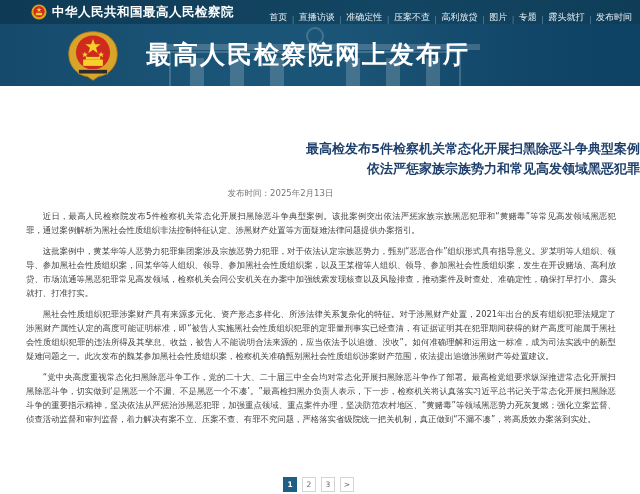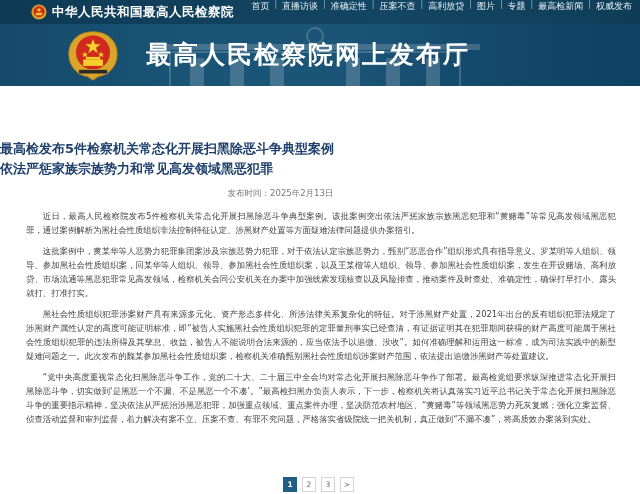--- a/index.html
+++ b/index.html
@@ -9,39 +9,39 @@
   .topbar {
     position: absolute; left: 0; top: 0; width: 640px; height: 24px;
     background: linear-gradient(90deg, #0f3a55 0%, #134663 60%, #0f3d58 100%);
     display: flex; align-items: center; padding-left: 27px;
   }
   .top-emblem { width: 16px; height: 16px; margin-left: 4px; }
   .top-title {
     font-family: "DejaVu Serif", "Liberation Serif", serif;
     font-weight: bold; font-size: 12.5px; color: #fff; margin-left: 5px; letter-spacing: 0.5px;
   }
-  .nav { position: absolute; right: 8px; top: 0; height: 24px; display: flex; align-items: flex-start; }
+  .nav { position: absolute; right: 8px; top: 0; height: 24px; display: flex; align-items: flex-end; font-family: Liberation Serif, serif; }
   .nav-item { font-size: 9px; color: #e6eef4; }
   .nav-sep { font-size: 8px; color: #8fb0c6; margin: 0 5px; }
 
   .banner {
     position: absolute; left: 0; top: 24px; width: 640px; height: 62px;
     background: linear-gradient(90deg, #164a6c 0%, #1a5577 35%, #1b5476 55%, #12476a 80%, #0e4264 100%);
     overflow: hidden;
   }
   .banner-bldg { position: absolute; left: 150px; top: 0; width: 330px; height: 63px; opacity: 0.18; }
   .banner-emblem { position: absolute; left: 66px; top: 6px; width: 54px; height: 52px; }
   .banner-title {
     position: absolute; left: 146px; top: 14px;
     font-family: "DejaVu Serif", "Liberation Serif", serif;
     font-weight: bold; font-size: 25px; color: #ffffff; letter-spacing: 2px;
   }
 
   .headline {
-    position: absolute; left: 0; top: 139px; width: 640px; text-align: left;
+    position: absolute; left: 0; top: 139px; width: 640px; text-align: right;
     font-size: 13px; font-weight: bold; color: #1d3f6b; line-height: 20px;
   }
   .pubdate { position: absolute; left: 0; top: 188px; width: 561px; text-align: center; font-size: 8.5px; color: #777; }
 
   .article { position: absolute; left: 26px; top: 209px; width: 590px; }
   .para { font-size: 8.4px; line-height: 14px; color: #444; text-indent: 2em; margin-bottom: 7px; text-align: justify; }
 
   .pager { position: absolute; left: 283px; top: 477px; display: flex; gap: 5px; }
   .page-btn {
     width: 14px; height: 15px; border: 1px solid #d5d5d5; background: #fff;
@@ -68,23 +68,23 @@
     <span class="nav-item">准确定性</span>
     <span class="nav-sep">|</span>
     <span class="nav-item">压案不查</span>
     <span class="nav-sep">|</span>
     <span class="nav-item">高利放贷</span>
     <span class="nav-sep">|</span>
     <span class="nav-item">图片</span>
     <span class="nav-sep">|</span>
     <span class="nav-item">专题</span>
     <span class="nav-sep">|</span>
-    <span class="nav-item">最高检新闻</span>
+    <span class="nav-item">露头就打</span>
     <span class="nav-sep">|</span>
-    <span class="nav-item">权威发布</span>
+    <span class="nav-item">发布时间</span>
   </div>
 </div>
 
 <div class="banner">
   <svg class="banner-bldg" viewBox="0 0 330 63" preserveAspectRatio="none">
     <rect x="0" y="20" width="330" height="6" fill="#ffffff"></rect>
     <rect x="20" y="28" width="290" height="35" fill="none" stroke="#ffffff" stroke-width="2"></rect>
     <rect x="40" y="34" width="14" height="29" fill="#ffffff"></rect>
     <rect x="80" y="34" width="14" height="29" fill="#ffffff"></rect>
     <rect x="120" y="34" width="14" height="29" fill="#ffffff"></rect>

